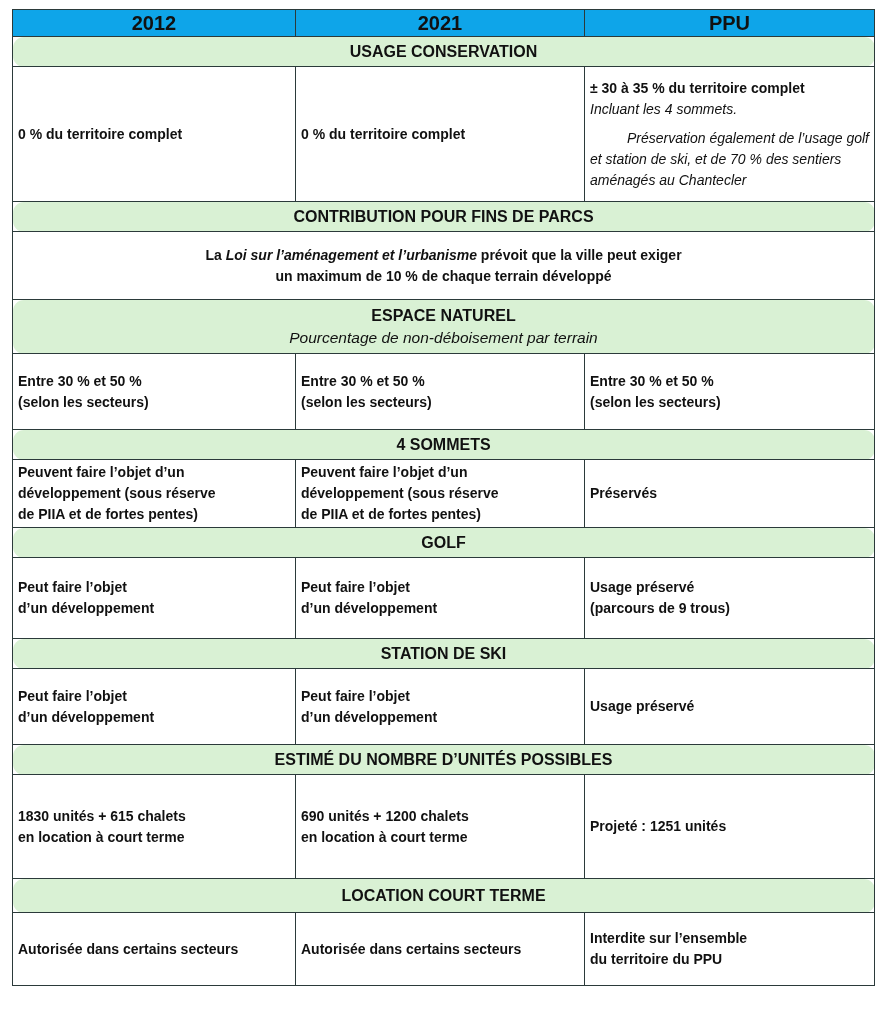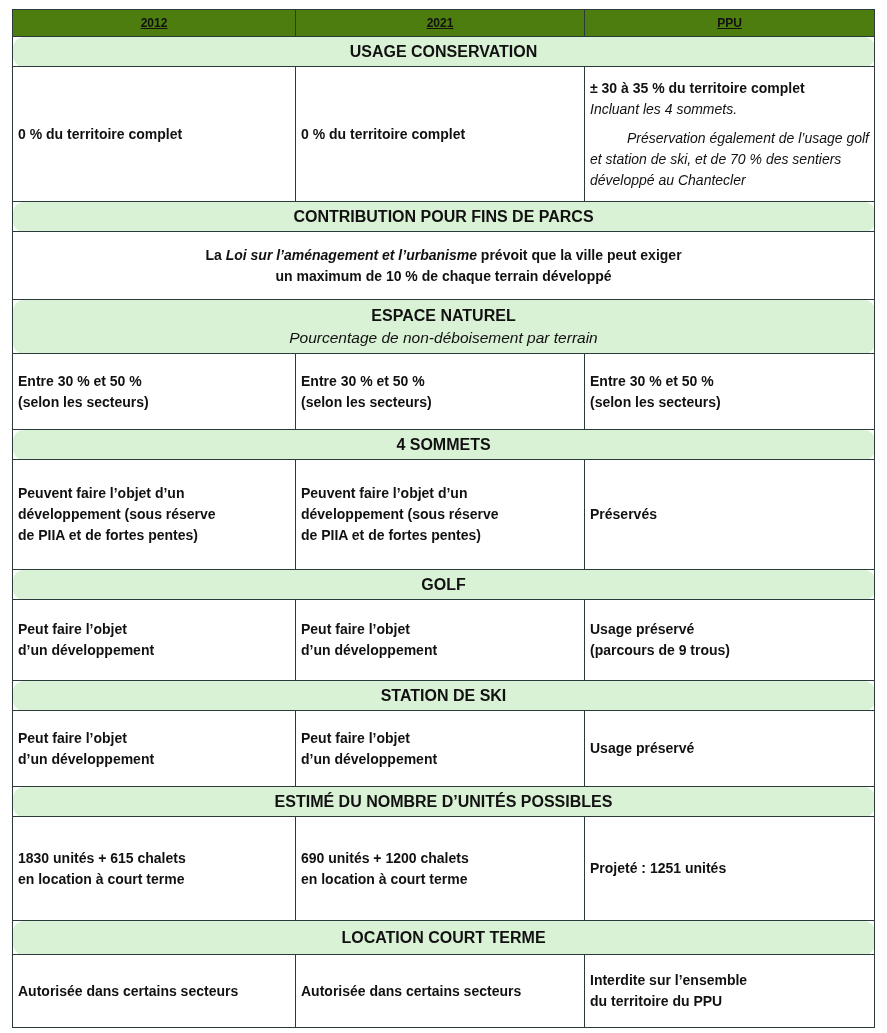--- a/index.html
+++ b/index.html
@@ -7,21 +7,21 @@
     .tbl {
       position: absolute; left: 12px; top: 9px; width: 862px;
       border-collapse: collapse; table-layout: fixed;
       font-family: "Liberation Sans", sans-serif; color: #111111;
     }
     .tbl td, .tbl th {
       border: 1.5px solid #2b3a3a; padding: 0 5px; vertical-align: middle;
       font-size: 14px; line-height: 21px;
     }
     .tbl th {
-      background: #4d7c0f; font-weight: bold; font-size: 12px; height: 26px; text-align: center; text-decoration: underline;
+      background: #0ea5e9; font-weight: bold; font-size: 20px; height: 26px; text-align: center;
     }
     .sec td {
       background: #d9f1d4; text-align: center; font-weight: bold; font-size: 16px; height: 29px; border-radius: 11px;
     }
     .sec .sub { font-weight: normal; font-style: italic; font-size: 15.5px; display: block; line-height: 23px; }
     .data td { background: #ffffff; font-weight: bold; }
     .data .ital { font-weight: normal; font-style: italic; display: block; }
     .data .gap { margin-top: 8px; text-align: right; }
     .full { text-align: center; }
     .full .it { font-style: italic; }
@@ -47,21 +47,21 @@
     <td colspan="3">USAGE CONSERVATION</td>
   </tr>
   <tr class="data" style="height:135px">
     <td>0 % du territoire complet</td>
     <td>0 % du territoire complet</td>
     <td>
       <span class="line">± 30 à 35 % du territoire complet</span>
       <span class="ital">Incluant les 4 sommets.</span>
       <span class="ital gap">Préservation également de l’usage golf</span>
       <span class="ital">et station de ski, et de 70 % des sentiers</span>
-      <span class="ital">développé au Chantecler</span>
+      <span class="ital">aménagés au Chantecler</span>
     </td>
   </tr>
 
   <tr class="sec">
     <td colspan="3">CONTRIBUTION POUR FINS DE PARCS</td>
   </tr>
   <tr class="data" style="height:68px">
     <td colspan="3" class="full">
       <span class="line"><span>La </span><span class="it">Loi sur l’aménagement et l’urbanisme</span><span> prévoit que la ville peut exiger</span></span>
       <span class="line">un maximum de 10 % de chaque terrain développé</span>
@@ -85,21 +85,21 @@
         </td>
     <td>
           <span class="line">Entre 30 % et 50 %</span>
           <span class="line">(selon les secteurs)</span>
         </td>
   </tr>
 
   <tr class="sec">
     <td colspan="3">4 SOMMETS</td>
   </tr>
-  <tr class="data" style="height:110px">
+  <tr class="data" style="height:68px">
     <td>
           <span class="line">Peuvent faire l’objet d’un</span>
           <span class="line">développement (sous réserve</span>
           <span class="line">de PIIA et de fortes pentes)</span>
         </td>
     <td>
           <span class="line">Peuvent faire l’objet d’un</span>
           <span class="line">développement (sous réserve</span>
           <span class="line">de PIIA et de fortes pentes)</span>
         </td>

